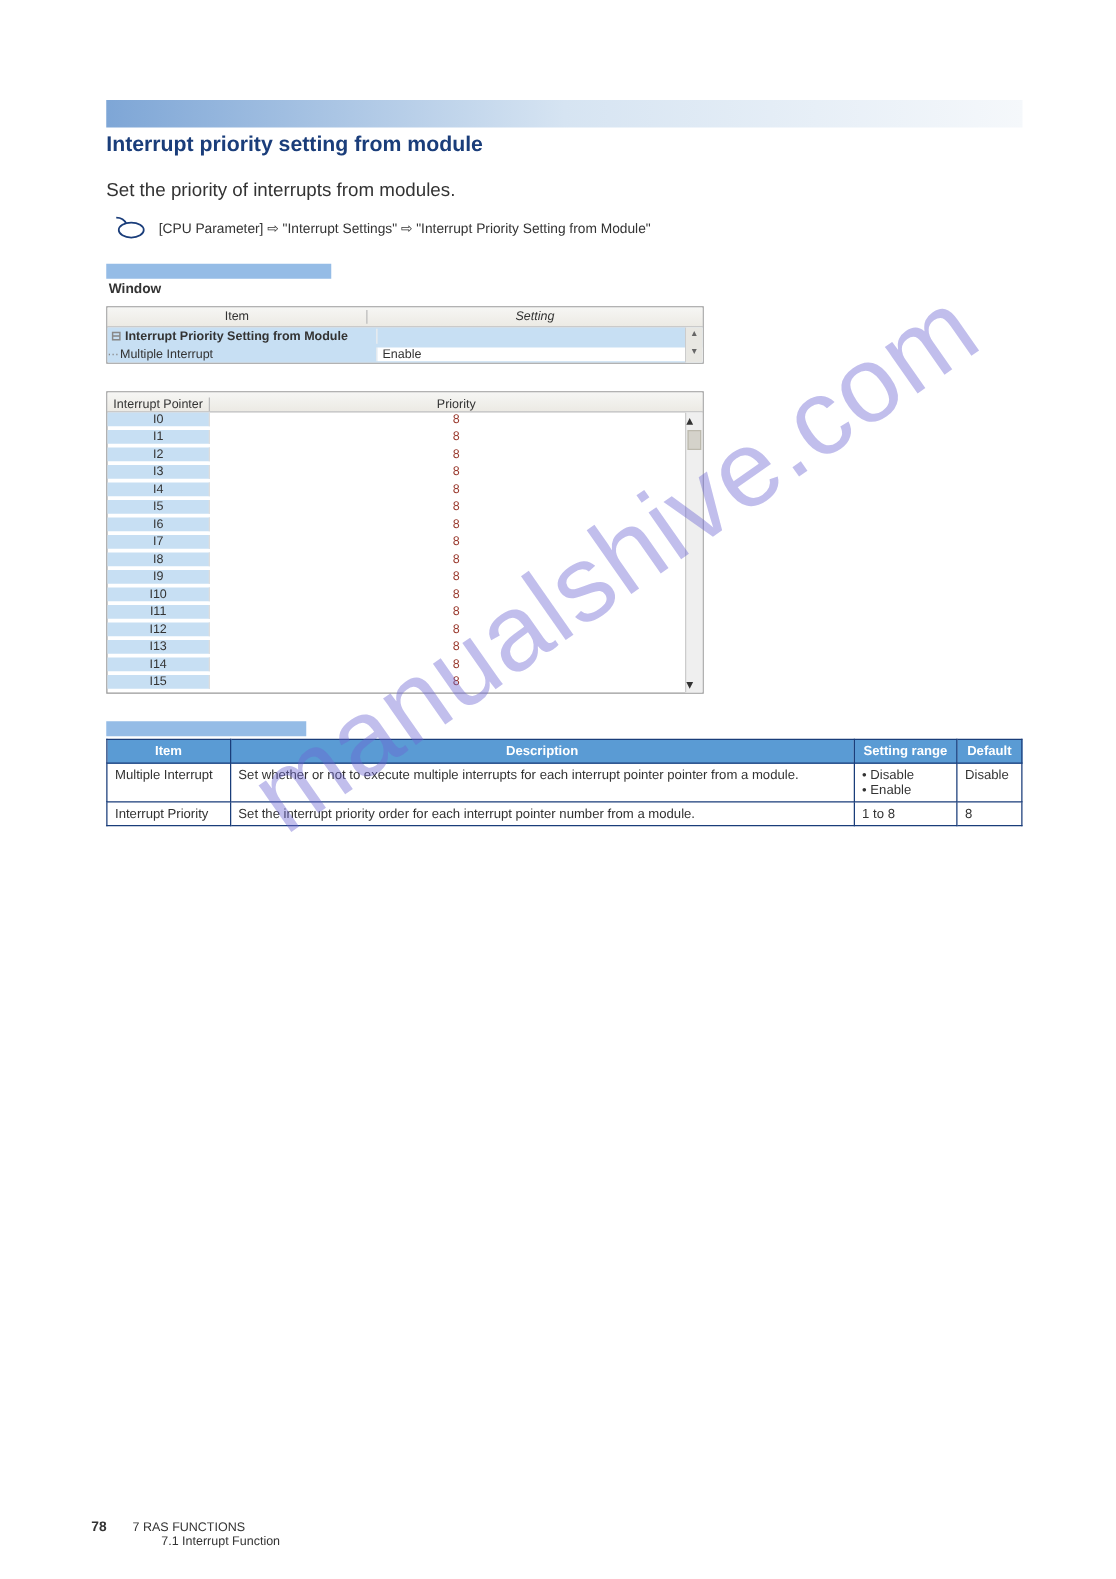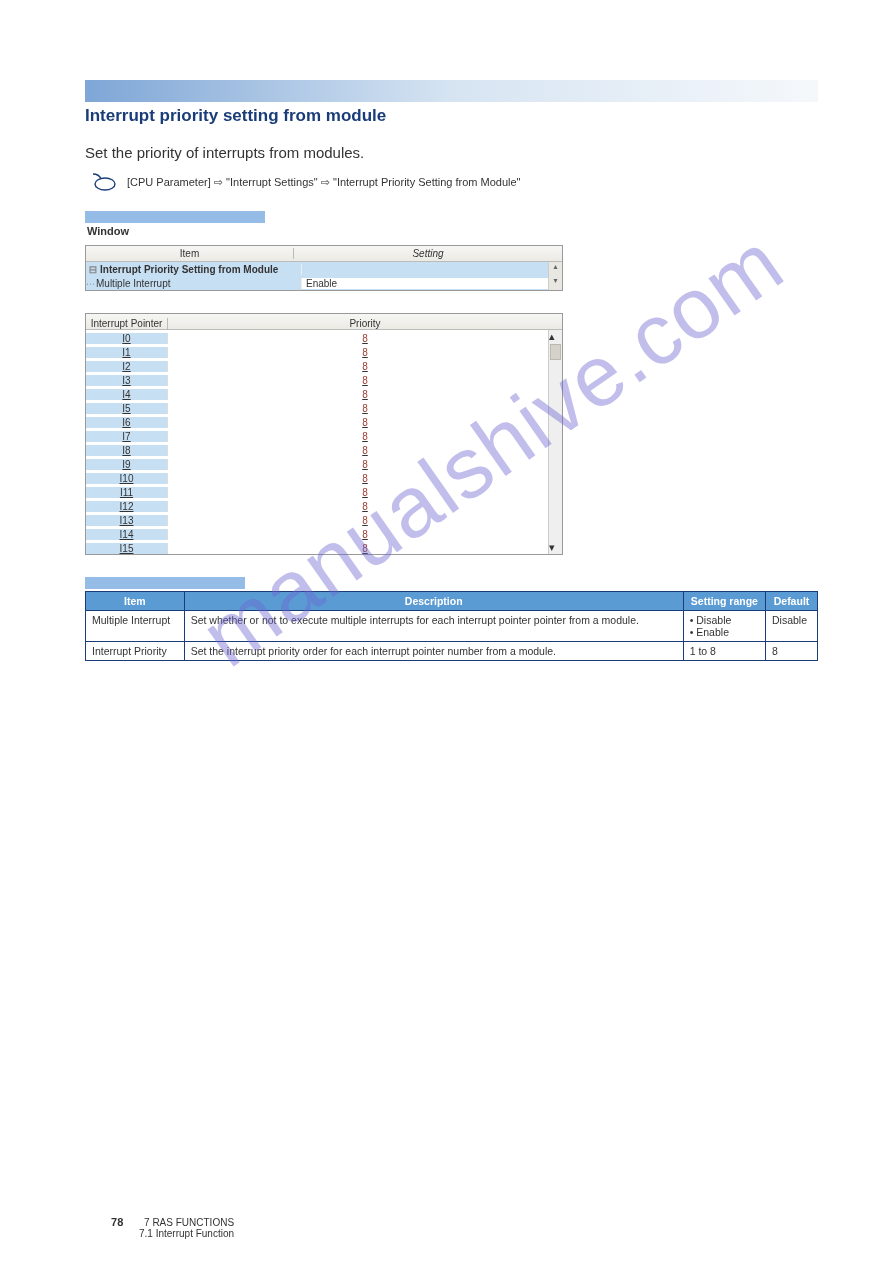--- a/index.html
+++ b/index.html
@@ -86,21 +86,21 @@
   .ss2-header {
     display:flex;
     background: linear-gradient(#f6f6f4,#eceae4);
     border-bottom:1px solid #bbb;
     font-size:10px;
     height:16px;
     align-items:flex-end;
   }
   .ss2-header .colIP { width:82px; text-align:center; border-right:1px solid #bbb; }
   .ss2-header .colPr { flex:1; text-align:center; }
-  .ss2-row { display:flex; font-size:10px; height:14px; align-items:flex-end;text-decoration:underline; }
+  .ss2-row { display:flex; font-size:10px; height:14px; align-items:flex-start; }
   .ss2-row .colIP { width:82px; text-align:center; background:#c7dff3; border-right:1px solid #ddd; }
   .ss2-row .colPr { flex:1; text-align:center; color:#9a3a2e;}
   .ss2-scroll {
     position:absolute; right:0; top:16px; bottom:0; width:14px;
     background:#efefef; border-left:1px solid #ccc;
   }
   .ss2-scroll .thumb {
     position:absolute; top:14px; height:16px; left:1px; right:1px;
     background:#d4d2ca; border:1px solid #bcb9ad;
   }
@@ -129,24 +129,23 @@
   }
   .di-table td {
     border:1px solid #1a3d7a;
     padding:3px 6px;
     vertical-align:top;
     text-align:left;
   }
   .footer {
     position:absolute;
     bottom:24px;
-    left:83px;
+    left:73px;
     font-size:10px;
     color:#333;
-    text-align:right;
   }
   .footer .pg { font-weight:bold; font-size:11px; margin-right:18px;}
   
   .watermark {
     position:absolute;
     top:400px;
     left:150px;
     font-size:86px;
     color:rgba(108,99,210,0.42);
     transform:rotate(-35deg);

